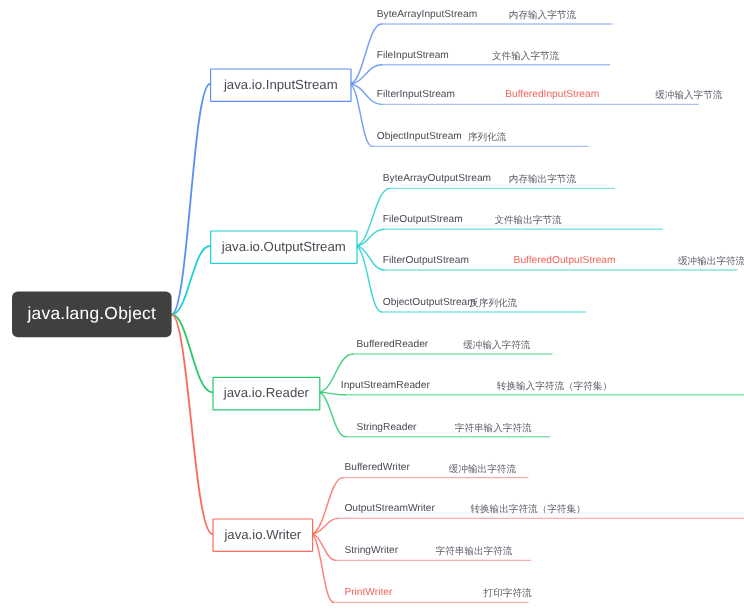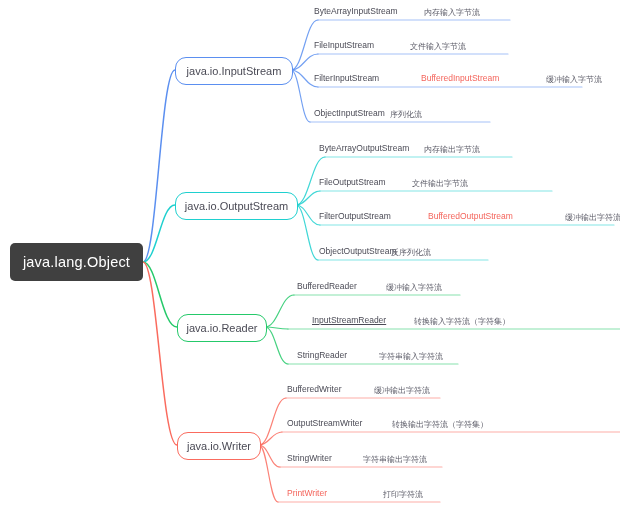--- a/index.html
+++ b/index.html
@@ -21,21 +21,21 @@
     letter-spacing:.2px;
     display:flex;align-items:center;justify-content:center;
     box-shadow:0 0 0 0 rgba(0,0,0,0);
   }
 
   
   .l1-node{
     position:absolute;
     background:#ffffff;
     border:1.6px solid #000;
-    border-radius:11px;
+    border-radius:1px;
     font-size:11px;
     color:#4a4a55;
     display:flex;align-items:center;justify-content:center;
     white-space:nowrap;
   }
   .l1-node.blue  {border-color:#5b8ff0;}
   .l1-node.cyan  {border-color:#1fd0cf;}
   .l1-node.green {border-color:#25c96a;}
   .l1-node.red   {border-color:#fa6b5e;}
 
@@ -137,30 +137,30 @@
       <div class="leaf" style="left: 319px; top: 211px;">FilterOutputStream</div>
       <div class="leaf redtxt" style="left: 428px; top: 211px;">BufferedOutputStream</div>
       <div class="desc" style="left: 565px; top: 212px;">缓冲输出字符流</div>
       <div class="leaf" style="left: 319px; top: 246px;">ObjectOutputStream</div>
       <div class="desc" style="left: 391px; top: 247px;">反序列化流</div>
       <div class="l1-node green" style="left: 177px; top: 314px; width: 88px; height: 26px;">
         <div class="">java.io.Reader</div>
       </div>
       <div class="leaf" style="left: 297px; top: 281px;">BufferedReader</div>
       <div class="desc" style="left: 386px; top: 282px;">缓冲输入字符流</div>
-      <div class="leaf" style="left: 312px; top: 315px; text-decoration: underline;">InputStreamReader</div>
+      <div class="leaf" style="left: 284px; top: 315px;">InputStreamReader</div>
       <div class="desc" style="left: 386px; top: 316px; margin-left: 28px;">转换输入字符流（字符集）</div>
       <div class="leaf" style="left: 297px; top: 350px;">StringReader</div>
       <div class="desc" style="left: 379px; top: 351px;">字符串输入字符流</div>
       <div class="l1-node red" style="left: 177px; top: 432px; width: 82px; height: 26px;">
         <div class="">java.io.Writer</div>
       </div>
       <div class="leaf" style="left: 287px; top: 384px;">BufferedWriter</div>
       <div class="desc" style="left: 374px; top: 385px;">缓冲输出字符流</div>
       <div class="leaf" style="left: 287px; top: 418px;">OutputStreamWriter</div>
       <div class="desc" style="left: 392px; top: 419px;">转换输出字符流（字符集）</div>
       <div class="leaf" style="left: 287px; top: 453px;">StringWriter</div>
       <div class="desc" style="left: 363px; top: 454px;">字符串输出字符流</div>
       <div class="leaf redtxt" style="left: 287px; top: 488px;">PrintWriter</div>
-      <div class="desc" style="left: 352px; top: 489px; padding-left: 31px;">打印字符流</div>
+      <div class="desc" style="left: 372px; top: 489px; padding-left: 31px;">打印字符流</div>
     </div>
 
 </div>
 
 </body></html>

